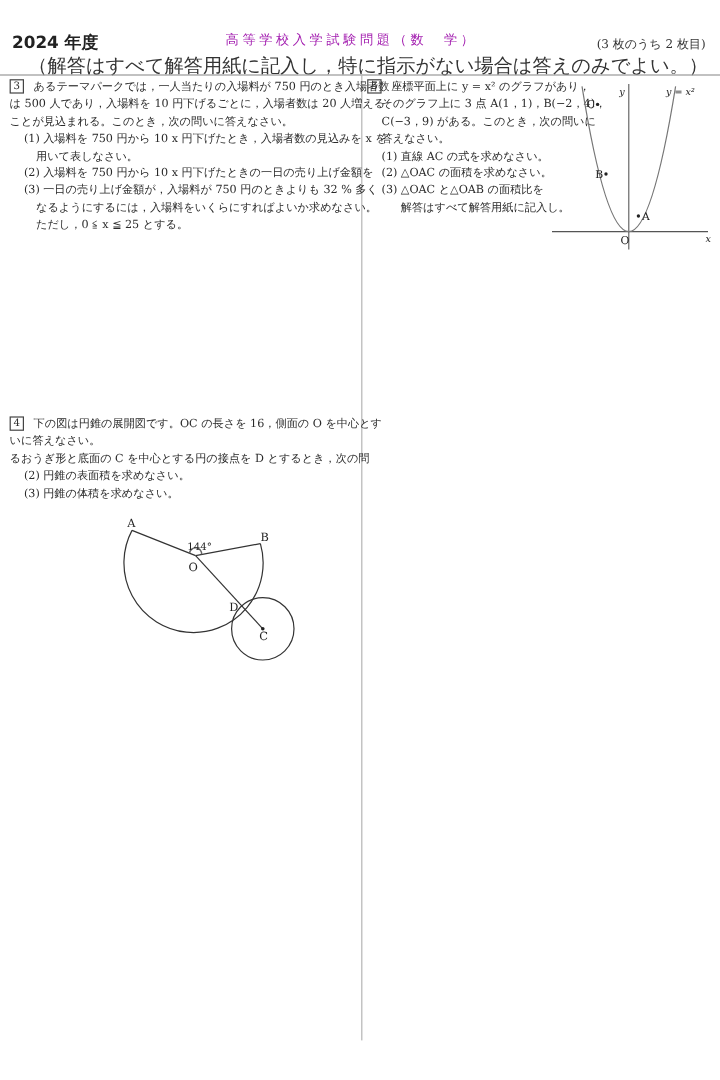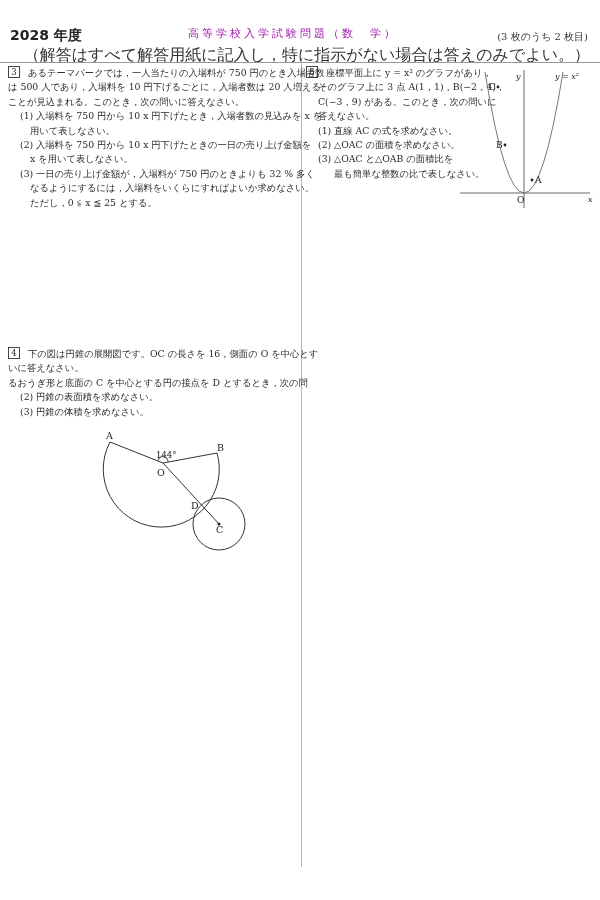--- a/index.html
+++ b/index.html
@@ -17,35 +17,34 @@
   .qnum { display:inline-block; border:1px solid #444; width:10px; height:10px; line-height:10px;
           font-size:8.5px; text-align:center; margin-right:8px; vertical-align:1px; }
   .ind1 { padding-left:12px; }
   .ind2 { padding-left:22px; }
   .sub-num { display:inline-block; width:16px; }
   svg text { font-family:"DejaVu Serif", serif; fill:#222; }
 </style>
 </head>
 <body>
 
-<div class="abs year">2028 年度</div>
+<div class="abs year">2024 年度</div>
 <div class="abs title">高等学校入学試験問題（数　学）</div>
 <div class="abs sheet">(3 枚のうち 2 枚目)</div>
 <div class="abs note">（解答はすべて解答用紙に記入し，特に指示がない場合は答えのみでよい。）</div>
 <div class="abs hline"></div>
 <div class="abs vline"></div>
 
 <div class="abs q" style="left:8px; top:66px; width:290px;">
   <div class="line"><span class="qnum">3</span><span>あるテーマパークでは，一人当たりの入場料が 750 円のとき入場者数</span></div>
   <div class="line">は 500 人であり，入場料を 10 円下げるごとに，入場者数は 20 人増える</div>
   <div class="line">ことが見込まれる。このとき，次の問いに答えなさい。</div>
   <div class="line ind1"><span class="sub-num">(1)</span><span>入場料を 750 円から 10 x 円下げたとき，入場者数の見込みを x を</span></div>
   <div class="line ind2">用いて表しなさい。</div>
   <div class="line ind1"><span class="sub-num">(2)</span><span>入場料を 750 円から 10 x 円下げたときの一日の売り上げ金額を</span></div>
-  <div class="line ind2">x を用いて表しなさい。</div>
   <div class="line ind1"><span class="sub-num">(3)</span><span>一日の売り上げ金額が，入場料が 750 円のときよりも 32 % 多く</span></div>
   <div class="line ind2">なるようにするには，入場料をいくらにすればよいか求めなさい。</div>
   <div class="line ind2">ただし，0 ≦ x ≦ 25 とする。</div>
 </div>
 
 <div class="abs q" style="left:8px; top:347px; width:290px;">
   <div class="line"><span class="qnum">4</span><span>下の図は円錐の展開図です。OC の長さを 16，側面の O を中心とす</span></div>
   <div class="line">いに答えなさい。</div>
   <div class="line">るおうぎ形と底面の C を中心とする円の接点を D とするとき，次の問</div>
   <div class="line ind1"><span class="sub-num">(2)</span><span>円錐の表面積を求めなさい。</span></div>
@@ -72,21 +71,21 @@
 </svg>
 
 <div class="abs q" style="left:306px; top:66px; width:180px;">
   <div class="line"><span class="qnum">5</span><span>座標平面上に y = x² のグラフがあり，</span></div>
   <div class="line ind1">そのグラフ上に 3 点 A(1，1)，B(−2，4)，</div>
   <div class="line ind1">C(−3，9) がある。このとき，次の問いに</div>
   <div class="line ind1">答えなさい。</div>
   <div class="line ind1"><span class="sub-num">(1)</span><span>直線 AC の式を求めなさい。</span></div>
   <div class="line ind1"><span class="sub-num">(2)</span><span>△OAC の面積を求めなさい。</span></div>
   <div class="line ind1"><span class="sub-num">(3)</span><span>△OAC と△OAB の面積比を</span></div>
-  <div class="line ind2" style="padding-left:28px;">最も簡単な整数の比で表しなさい。</div>
+  <div class="line ind2" style="padding-left:28px;">解答はすべて解答用紙に記入し。</div>
 </div>
 
 <svg class="abs" style="left:455px; top:62px;" width="145" height="150" viewBox="0 0 145 150">
 
   <line x1="5" y1="131" x2="135" y2="131" stroke="#555" stroke-width="0.9"></line>
   <line x1="69" y1="8" x2="69" y2="146" stroke="#555" stroke-width="0.9"></line>
 
   <path d="M 30 10 Q 69 252 108 10" fill="none" stroke="#777" stroke-width="1"></path>
   <circle cx="77" cy="118" r="1.4" fill="#222"></circle>
   <circle cx="50" cy="83" r="1.4" fill="#222"></circle>

